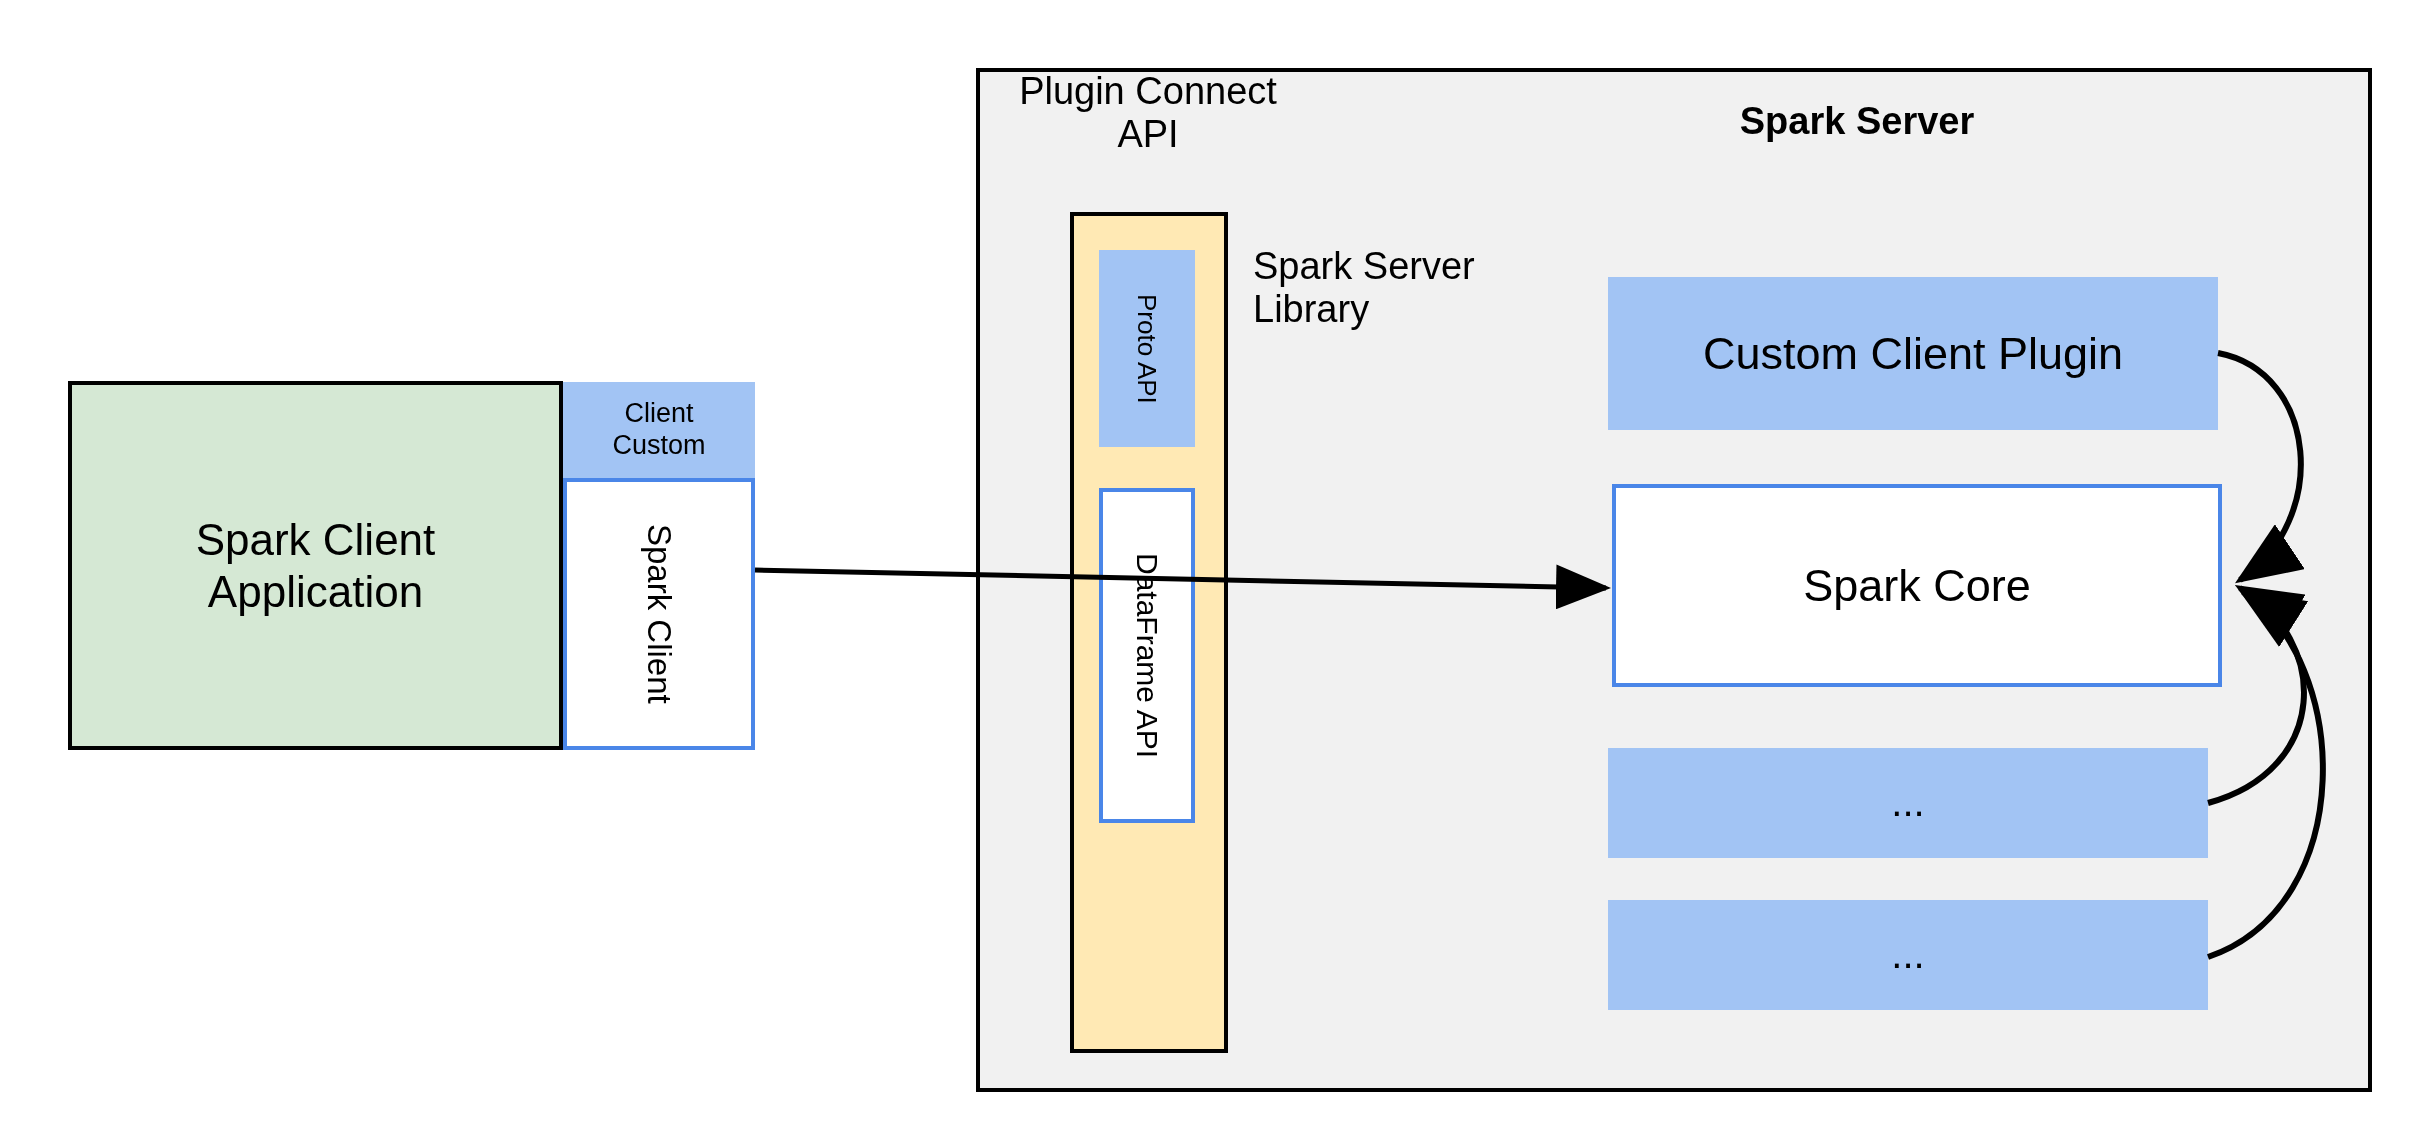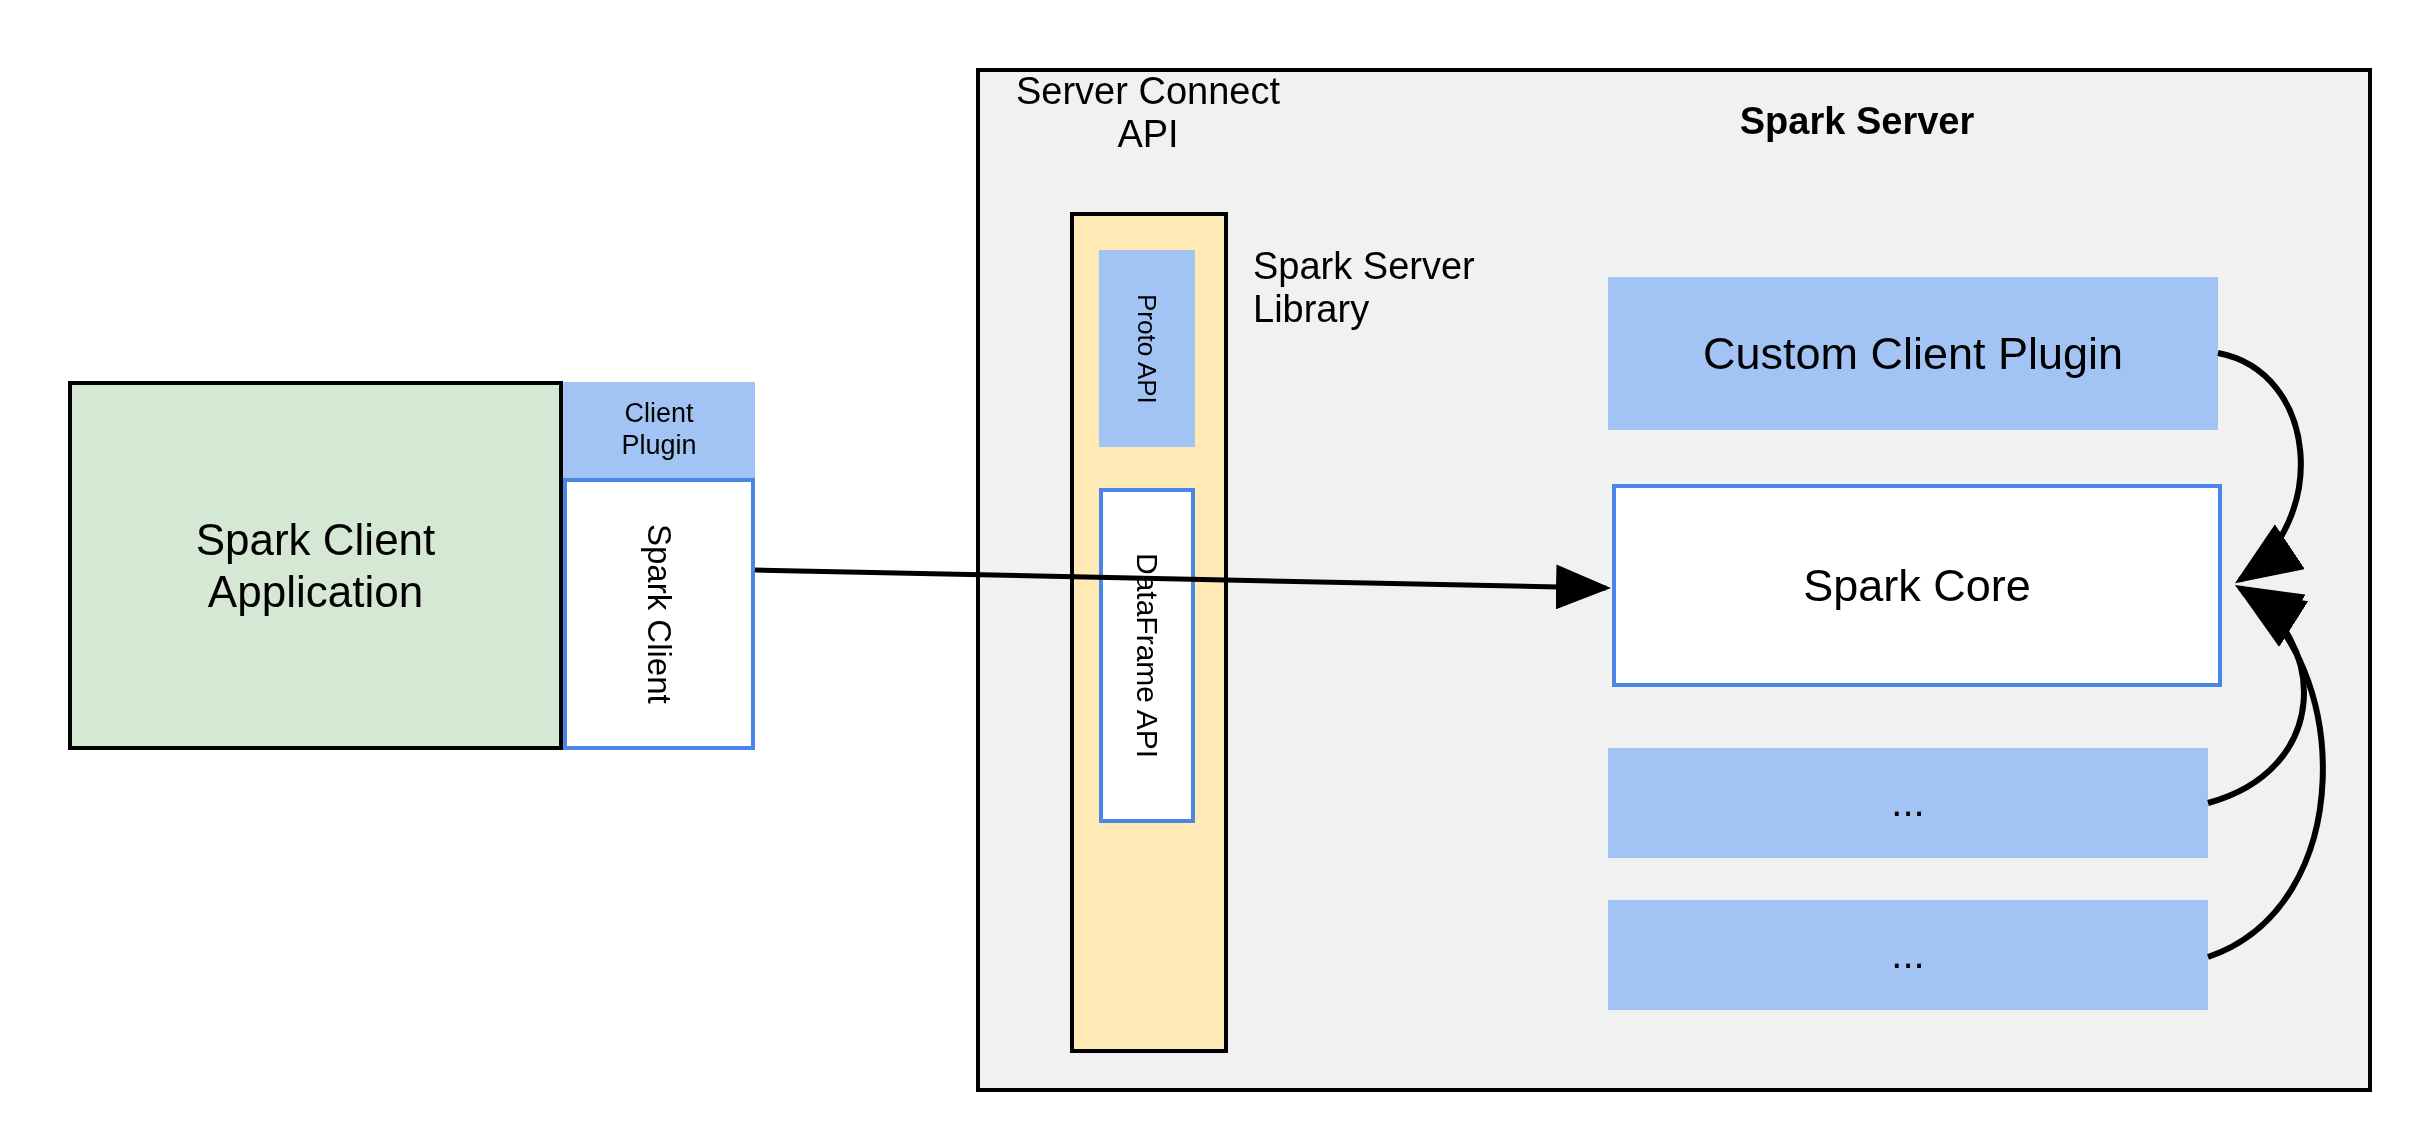--- a/index.html
+++ b/index.html
@@ -142,21 +142,21 @@
 </style>
 </head>
 <body>
 
 <div id="canvas">
 
   <div class="box" id="spark-server-panel"></div>
 
   <div class="box" id="connect-api-column"></div>
 
-  <div id="spark-connect-api-label">Server Connect
+  <div id="spark-connect-api-label">Plugin Connect
 API</div>
   <div id="spark-server-title">Spark Server</div>
   <div id="spark-server-library-label">Spark Server
 Library</div>
 
   <div class="box" id="proto-api-box">
     <span class="vlabel">Proto API</span>
   </div>
   <div class="box" id="dataframe-api-box">
     <span class="vlabel">DataFrame API</span>
@@ -174,21 +174,21 @@
   <div class="box" id="ellipsis-box-2">
     <span>...</span>
   </div>
 
   <div class="box" id="client-app-box">
     <span id="client-app-label">Spark Client
 Application</span>
   </div>
   <div class="box" id="client-package-box">
     <span id="client-package-label">Client
-Plugin</span>
+Custom</span>
   </div>
   <div class="box" id="spark-client-box">
     <span class="vlabel">Spark Client</span>
   </div>
 
   <svg id="edges" viewBox="0 0 2435 1135" xmlns="http://www.w3.org/2000/svg">
     <defs>
       <marker id="arrowhead" markerWidth="11" markerHeight="9" refX="10" refY="4.5" orient="auto" markerUnits="strokeWidth">
         <path d="M0,0 L11,4.5 L0,9 z" fill="#000000"></path>
       </marker>

